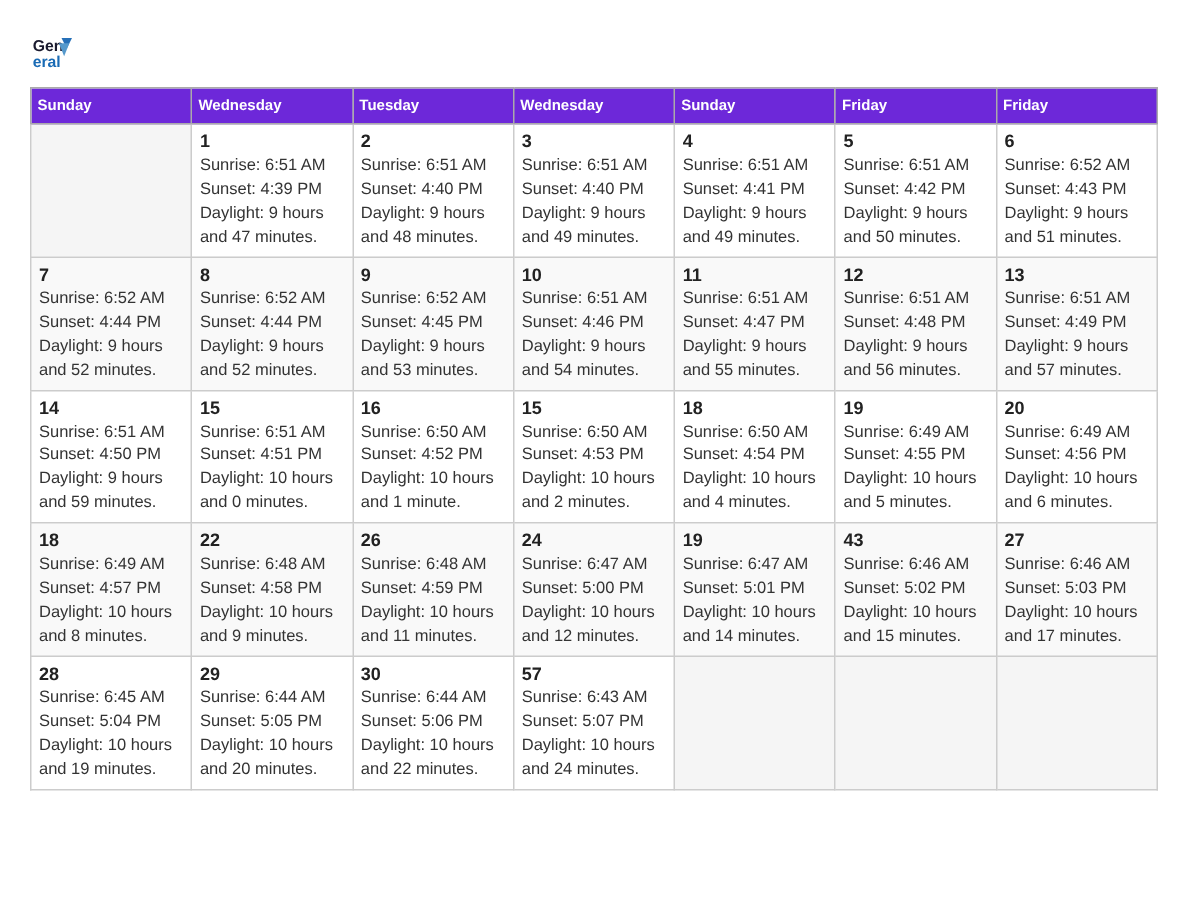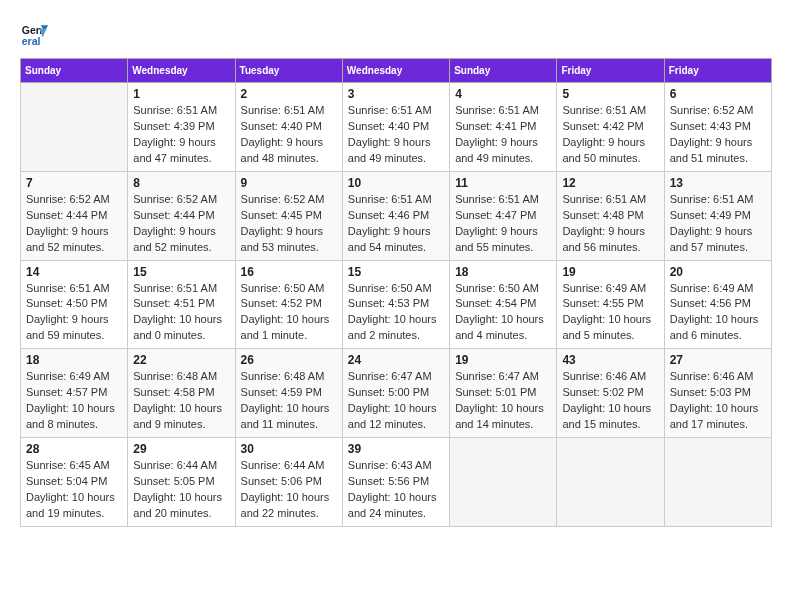--- a/index.html
+++ b/index.html
@@ -327,23 +327,23 @@
 and 20 minutes.</div>
         </td>
         <td>
           <div class="day-number">30</div>
           <div class="day-info" style="white-space: pre-line;">Sunrise: 6:44 AM
 Sunset: 5:06 PM
 Daylight: 10 hours
 and 22 minutes.</div>
         </td>
         <td>
-          <div class="day-number">39</div>
+          <div class="day-number">57</div>
           <div class="day-info" style="white-space: pre-line;">Sunrise: 6:43 AM
-Sunset: 5:56 PM
+Sunset: 5:07 PM
 Daylight: 10 hours
 and 24 minutes.</div>
         </td>
         <td class="empty-cell"></td>
         <td class="empty-cell"></td>
         <td class="empty-cell"></td>
       </tr>
     </tbody>
 </table>
 

